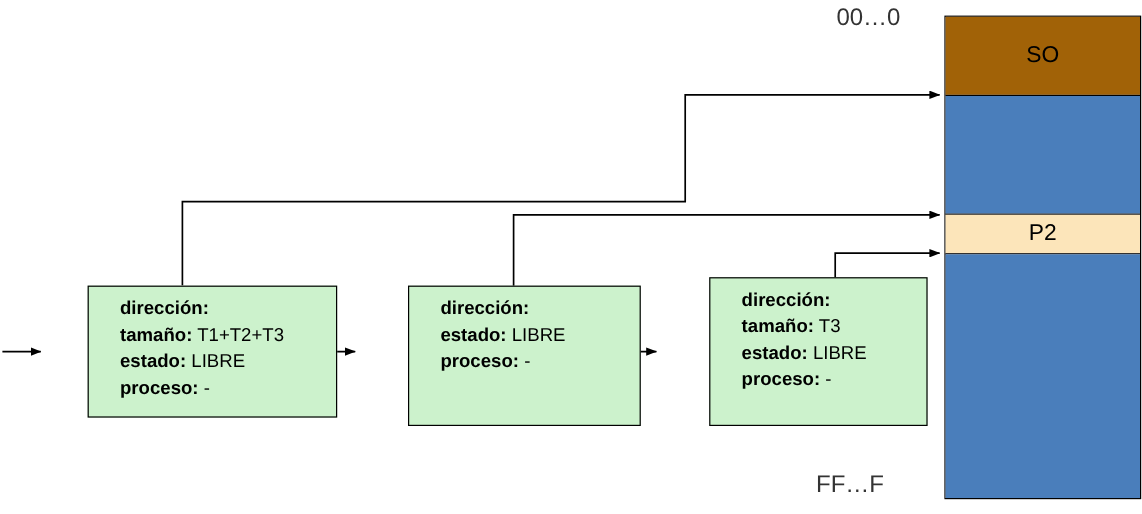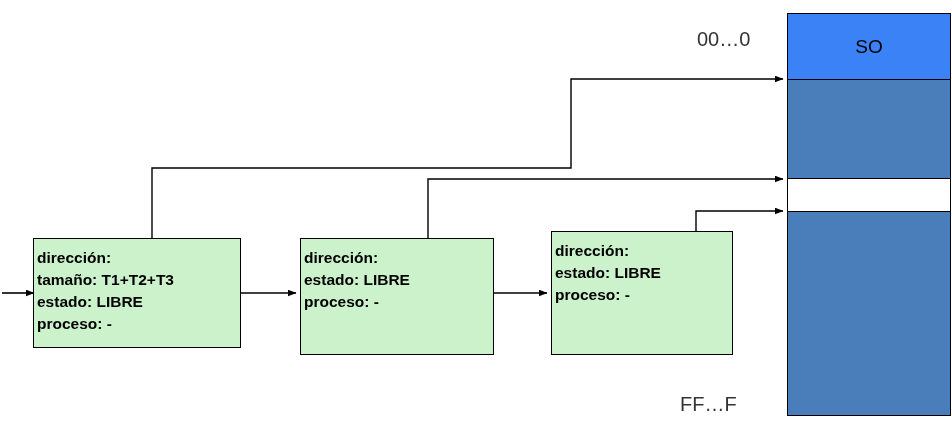--- a/index.html
+++ b/index.html
@@ -24,33 +24,34 @@
     width: 952px;
     height: 428px;
   }
 
   
   .node {
     position: absolute;
     box-sizing: border-box;
     background: #CCF2CC;
     border: 1px solid #000000;
-    padding: 8px 0 0 3px;
+    padding: 8px 0 0 26px;
+    margin-left: 40px;
   }
   .node-line {
     font-size: 15.5px;
     line-height: 22px;
     color: #000000;
     white-space: nowrap;
   }
   .node-key {
     font-weight: bold;
   }
   .node-val {
-    font-weight: bold;
+    font-weight: normal;
   }
 
   
   #membar {
     position: absolute;
     left: 787px;
     top: 13px;
     width: 164px;
     height: 403px;
     border: 1px solid #000000;
@@ -141,43 +142,50 @@
       <span class="node-val">-</span>
     </div>
   </div>
 
   <div class="node" style="left:551px; top:231px; width:182px; height:124px;">
     <div class="node-line">
       <span class="node-key">dirección:</span>
       <span class="node-val"></span>
     </div>
     <div class="node-line">
+      <span class="node-key">tamaño:</span>
+      <span class="node-val">T3</span>
+    </div>
+    <div class="node-line">
       <span class="node-key">estado:</span>
       <span class="node-val">LIBRE</span>
     </div>
     <div class="node-line">
       <span class="node-key">proceso:</span>
       <span class="node-val">-</span>
     </div>
   </div>
 
   <div id="membar">
-    <div class="seg" style="top:0; height:65px; background:#3b82f6;">
+    <div class="seg" style="top:0; height:65px; background:#a16207;">
       <span>SO</span>
     </div>
     <div class="seg-div" style="top:65px;"></div>
 
     <div class="seg" style="top:66px; height:98px; background:#4A7EBB;">
       <span></span>
     </div>
     <div class="seg-div" style="top:164px;"></div>
 
+    <div class="seg" style="top:165px; height:32px; background:#FCE5BA;">
+      <span>P2</span>
+    </div>
     <div class="seg-div" style="top:197px;"></div>
 
     <div class="seg" style="top:198px; height:203px; background:#4A7EBB;">
       <span></span>
     </div>
   </div>
 
-  <div class="addr-label" style="left:697px; top:28px;">00…0</div>
+  <div class="addr-label" style="left:697px; top:4px;">00…0</div>
   <div class="addr-label" style="left:680px; top:393px;">FF…F</div>
 
 </div>
 
 </body></html>

